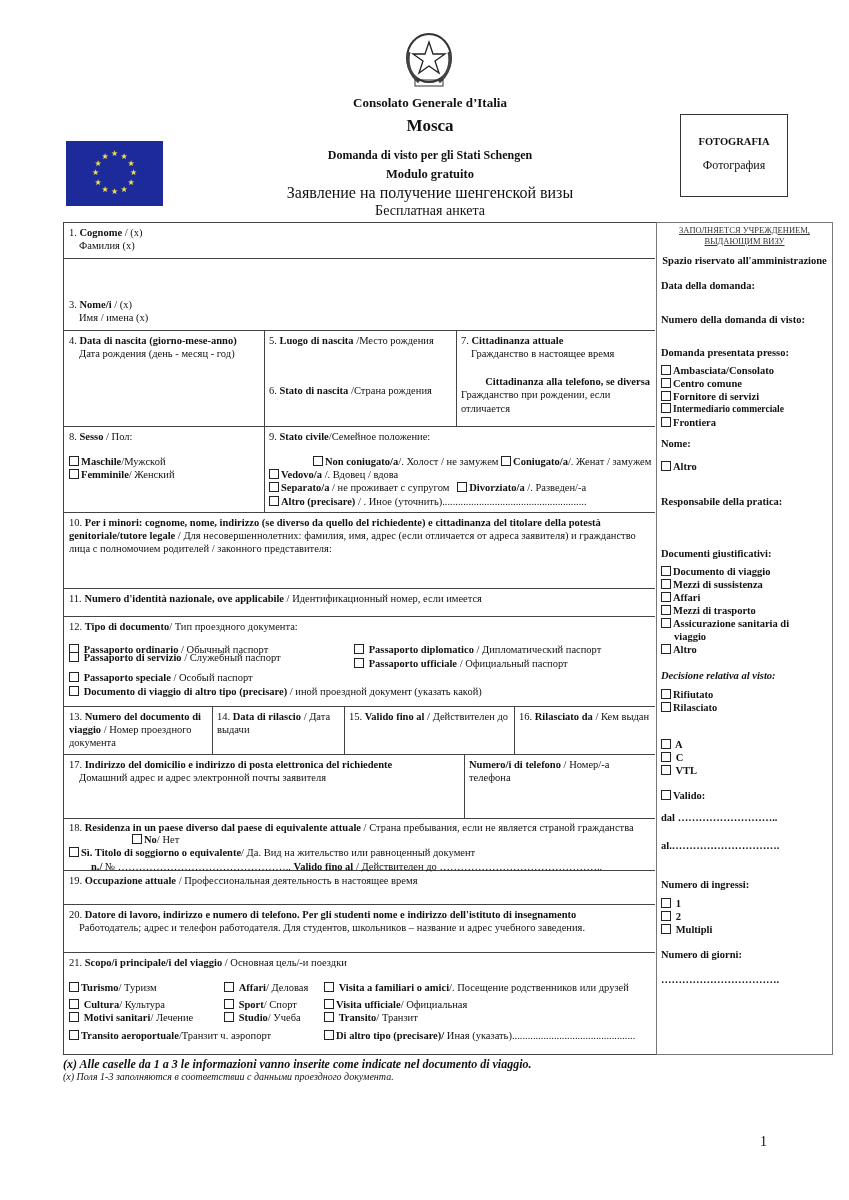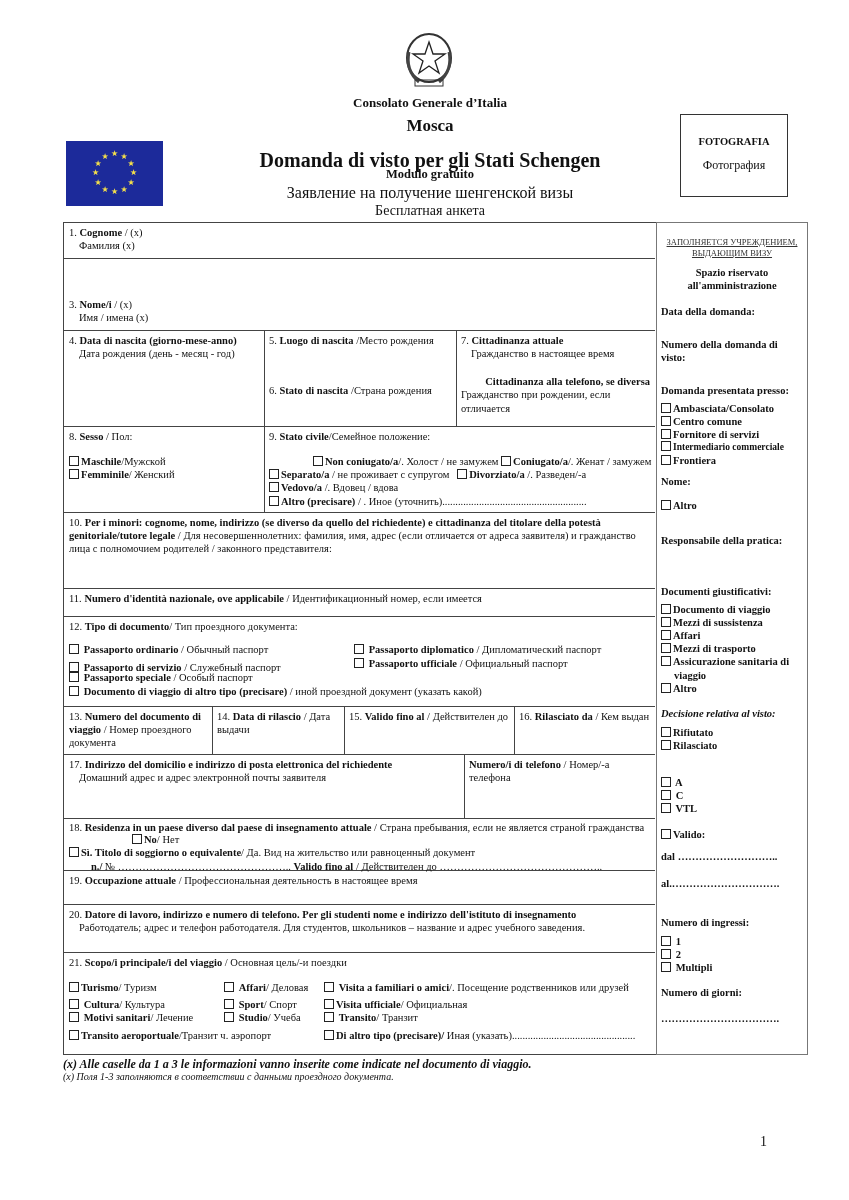--- a/index.html
+++ b/index.html
@@ -3,31 +3,31 @@
 <meta charset="utf-8">
 <style>
   * { box-sizing: border-box; margin: 0; padding: 0; }
   body { width: 849px; height: 1200px; background: #fff; font-family: "Liberation Serif", serif; color: #111; position: relative; overflow: hidden; font-size: 10.5px; line-height: 1.25; }
   .abs { position: absolute; }
   .b { font-weight: bold; }
   .emblem { left: 397px; left: 397px; top: 30px; width: 64px; height: 62px; }
   .hdr { left: 200px; width: 460px; text-align: center; }
   .h-consolato { top: 95px; font-size: 13px; font-weight: bold; }
   .h-mosca { top: 115px; font-size: 17px; font-weight: bold; }
-  .h-domanda { top: 148px; font-size: 20px; font-weight: bold; }
+  .h-domanda { top: 148px; font-size: 12px; font-weight: bold; }
   .h-modulo { top: 167px; font-size: 12.5px; font-weight: bold; }
   .h-zayav { top: 183px; font-size: 16px; }
   .h-besp { top: 202px; font-size: 14px; }
   .eu-flag { left: 66px; top: 141px; width: 97px; height: 65px; background: #1c2a9a; }
   .photo { left: 680px; top: 114px; width: 108px; height: 83px; border: 1.5px solid #333; text-align: center; }
   .photo .p1 { margin-top: 20px; font-weight: bold; font-size: 10.5px; }
   .photo .p2 { margin-top: 10px; font-size: 12px; }
 
   .form { left: 63px; top: 222px; width: 594px; height: 833px; border: 1.5px solid #444; }
-  .side { left: 656px; top: 222px; width: 152px; height: 833px; border: 1.5px solid #777; border-left: 1.5px solid #777; padding: 14px 4px; }
+  .side { left: 656px; top: 222px; width: 177px; height: 833px; border: 1.5px solid #777; border-left: 1.5px solid #777; padding: 2px 4px; }
   .cell { position: absolute; border-bottom: 1.2px solid #444; padding: 3px 5px; }
   .vline { position: absolute; border-left: 1.2px solid #444; }
   .ind { padding-left: 10px; display: block; }
   .cb { display: inline-block; width: 10px; height: 10px; border: 1px solid #222; vertical-align: -1px; margin-right: 2px; background: #fff; }
   .line { display: block; white-space: nowrap; }
   .side .ul { text-decoration: underline; font-size: 8.5px; text-align: center; display: block; color: #333; }
   .side .ctr { text-align: center; display: block; font-weight: bold; font-size: 10.5px; }
   .side .t { font-weight: bold; font-size: 10.5px; display: block; }
   .side .cbi { font-weight: bold; font-size: 10.5px; display: block; white-space: nowrap; }
   .foot1 { left: 63px; top: 1057px; font-style: italic; font-size: 12px; }
@@ -116,42 +116,42 @@
     <span class="line" style="margin-top:12px;"><span class="cb"></span><b>Maschile</b><span>/Мужской</span></span>
     <span class="line"><span class="cb"></span><b>Femminile</b><span>/ Женский</span></span>
   </div>
 
   <div class="cell" style="left:200px;top:204px;width:391px;height:86px;">
     <span class="line"><span>9. </span><b>Stato civile</b><span>/Семейное положение:</span></span>
     <span class="line" style="margin-top:12px;padding-left:44px;">
       <span><span class="cb"></span><b>Non coniugato/a</b><span>/. Холост / не замужем</span></span>
       <span> <span class="cb"></span><b>Coniugato/a</b><span>/. Женат / замужем</span></span>
     </span>
+    <span class="line"><span class="cb"></span><b>Vedovo/a</b><span> /. Вдовец / вдова</span></span>
     <span class="line">
       <span><span class="cb"></span><b>Separato/a</b><span> / не проживает с супругом</span></span>
       <span>&nbsp;&nbsp;<span class="cb"></span><b>Divorziato/a</b><span> /. Разведен/-а</span></span>
     </span>
-    <span class="line"><span class="cb"></span><b>Vedovo/a</b><span> /. Вдовец / вдова</span></span>
     <span class="line"><span class="cb"></span><b>Altro (precisare)</b><span> / . Иное  (уточнить).......................................................</span></span>
   </div>
 
   <div class="cell" style="left:0;top:290px;width:591px;height:76px;">
     <span>10. </span><b>Per i minori: cognome, nome, indirizzo (se diverso da quello del richiedente) e cittadinanza del titolare della potestà genitoriale/tutore legale</b><span> / Для несовершеннолетних: фамилия, имя, адрес (если отличается от адреса заявителя) и гражданство лица с полномочием родителей / законного представителя:</span>
   </div>
 
   <div class="cell" style="left:0;top:366px;width:591px;height:28px;">
     <span class="line"><span>11. </span><b>Numero d'identità nazionale, ove applicabile</b><span> / Идентификационный номер, если имеется</span></span>
   </div>
 
   <div class="cell" style="left:0;top:394px;width:591px;height:90px;">
     <span class="line"><span>12. </span><b>Tipo di documento</b><span>/ Тип проездного документа:</span></span>
     <div style="position:relative;height:60px;margin-top:10px;">
       <span class="abs line" style="left:0;top:0;"><span class="cb"></span> <b>Passaporto ordinario</b><span> / Обычный паспорт</span></span>
       <span class="abs line" style="left:285px;top:0;"><span class="cb"></span> <b>Passaporto diplomatico</b><span> / Дипломатический паспорт</span></span>
-      <span class="abs line" style="left:0;top:18px;text-align:center;"><span class="cb"></span> <b>Passaporto di servizio</b><span> / Служебный паспорт</span></span>
+      <span class="abs line" style="left:0;top:8px;text-align:center;"><span class="cb"></span> <b>Passaporto di servizio</b><span> / Служебный паспорт</span></span>
       <span class="abs line" style="left:285px;top:14px;"><span class="cb"></span> <b>Passaporto ufficiale</b><span> / Официальный паспорт</span></span>
       <span class="abs line" style="left:0;top:28px;"><span class="cb"></span> <b>Passaporto speciale</b><span> / Особый паспорт</span></span>
       <span class="abs line" style="left:0;top:42px;"><span class="cb"></span> <b>Documento di viaggio di altro tipo (precisare)</b><span> / иной проездной документ (указать какой)</span></span>
     </div>
   </div>
 
   <div class="cell" style="left:0;top:484px;width:148px;height:48px;">
     <span>13. </span><b>Numero del documento di viaggio</b><span> / Номер проездного документа</span>
   </div>
   <div class="vline" style="left:148px;top:484px;height:48px;"></div>
@@ -170,21 +170,21 @@
   <div class="cell" style="left:0;top:532px;width:400px;height:64px;">
     <span class="line"><span>17. </span><b>Indirizzo del domicilio e indirizzo di  posta elettronica del richiedente</b></span>
     <span class="ind">Домашний адрес и адрес электронной почты заявителя</span>
   </div>
   <div class="vline" style="left:400px;top:532px;height:64px;"></div>
   <div class="cell" style="left:400px;top:532px;width:191px;height:64px;">
     <b>Numero/i di telefono</b><span> / Номер/-а телефона</span>
   </div>
 
   <div class="cell" style="left:0;top:596px;width:591px;height:52px;padding-top:2px;">
-    <span class="line"><span>18. </span><b>Residenza in un paese diverso dal paese di insegnamento attuale</b><span> / Страна пребывания, если не является страной гражданства</span></span>
+    <span class="line"><span>18. </span><b>Residenza in un paese diverso dal paese di equivalente attuale</b><span> / Страна пребывания, если не является страной гражданства</span></span>
     <span class="line" style="padding-left:270px;margin-top:-13px;visibility:hidden;">.</span>
     <span class="line" style="padding-left:63px;margin-top:-1px;"><span class="cb"></span><b>No</b><span>/  Нет</span></span>
     <span class="line"><span class="cb"></span><b>Sì. Titolo di soggiorno o equivalente</b><span>/ Да. Вид на жительство или равноценный документ</span></span>
     <span class="line" style="padding-left:22px;"><b>n./</b><span> №  ………………………………………….. </span><b>Valido fino al</b><span> / Действителен до ………………………………………..</span></span>
   </div>
 
   <div class="cell" style="left:0;top:648px;width:591px;height:34px;">
     <span class="line"><span>19. </span><b>Occupazione attuale</b><span> / Профессиональная деятельность в настоящее время</span></span>
   </div>
 

